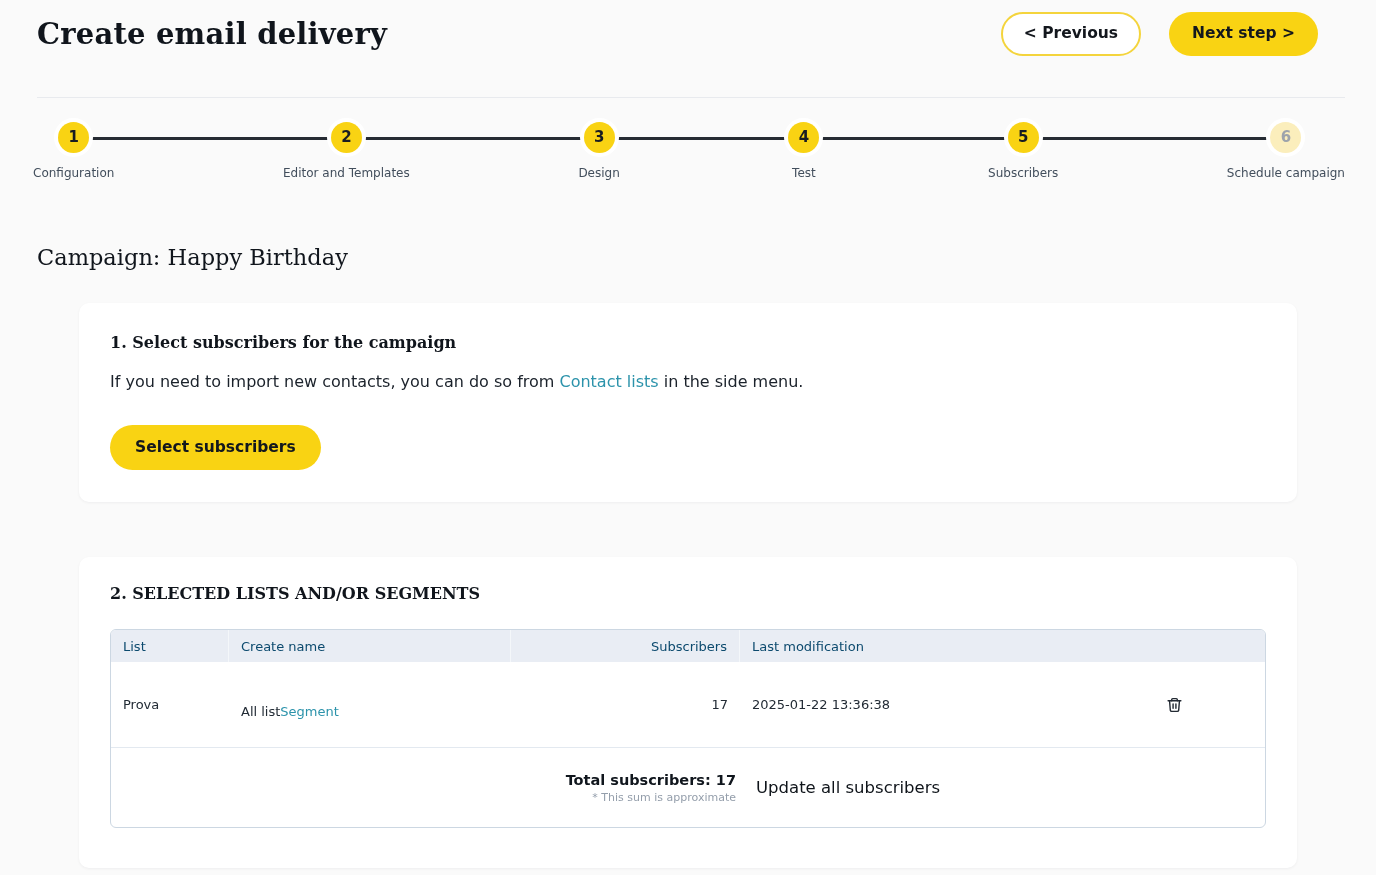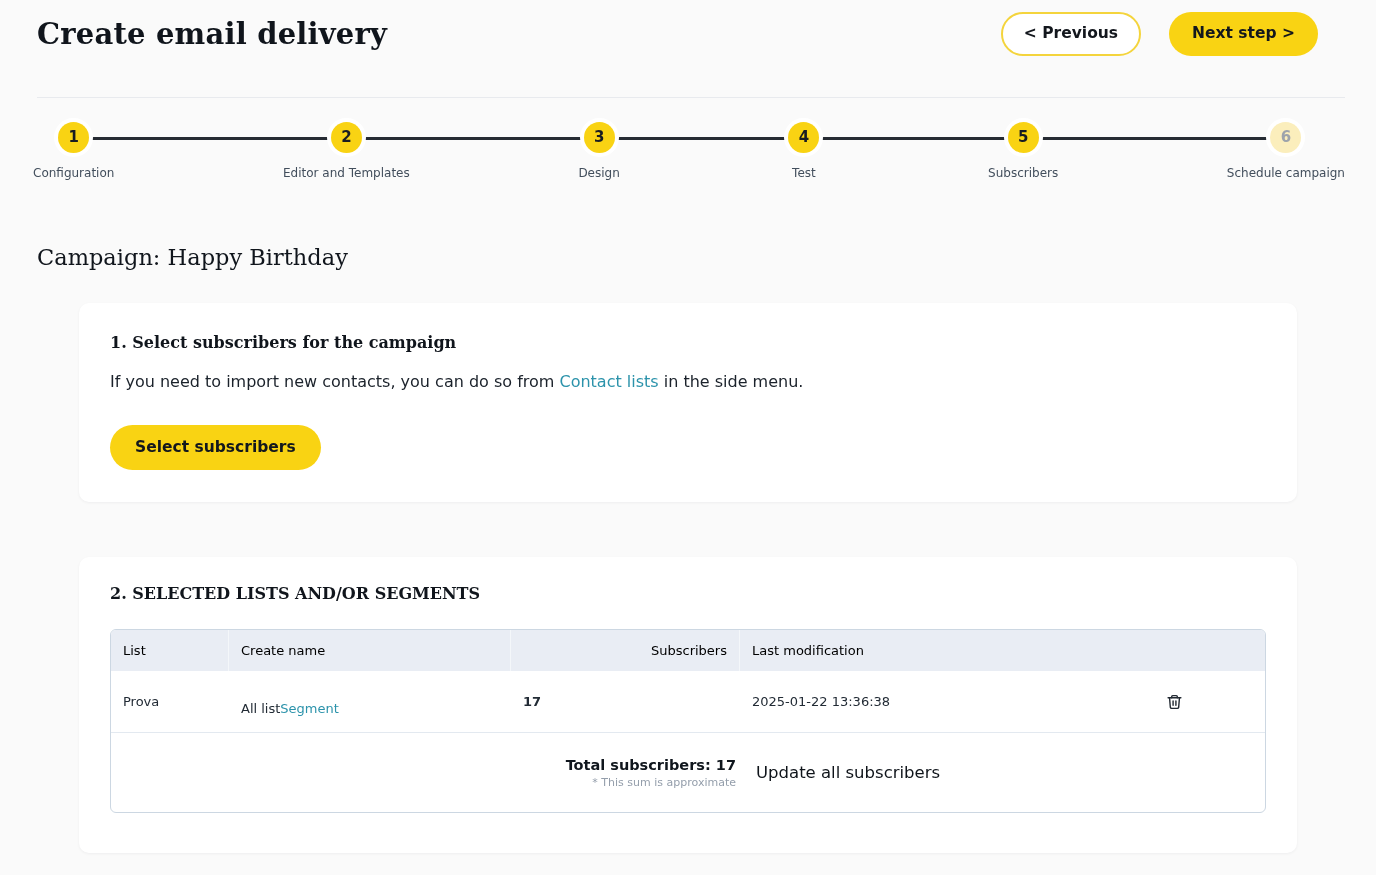--- a/index.html
+++ b/index.html
@@ -79,33 +79,33 @@
   
   .seg-table {
     margin-top: 26px; border: 1px solid #ccd7e2; border-radius: 6px;
     overflow: hidden; background: #fff;
   }
   .t-row {
     display: grid;
     grid-template-columns: 118px 282px 229px 344px 1fr;
     align-items: center;
   }
-  .t-head { background: #e9edf4; height: 41px; font-size: 13px; color: #000000; }
+  .t-head { background: #e9edf4; height: 32px; font-size: 13px; color: #0c4a6e; }
   .t-head .cell {
     display: flex; align-items: center; height: 100%;
     padding: 0 12px; border-right: 1px solid #f4f7fa;
   }
   .t-head .cell:last-child { border-right: none; }
   .cell-right { justify-content: flex-end; text-align: right; }
   .cell-center { justify-content: center; text-align: center; }
-  .t-body { height: 62px; font-size: 13px; color: #222b35; border-bottom: 1px solid #e3e9f0; }
+  .t-body { height: 86px; font-size: 13px; color: #222b35; border-bottom: 1px solid #e3e9f0; }
   .t-body .cell { padding: 0 12px; }
   .segname-cell { display: flex; align-items: center; margin-top: 14px; }
   .segment-link { color: #2c93ab; text-decoration: none; font-size: 13px; cursor: pointer; }
-  .subs-cell { text-align: left; font-weight: bold; }
+  .subs-cell { text-align: right; }
   .trash-btn {
     background: none; border: none; cursor: pointer; padding: 4px;
     display: flex; align-items: center; justify-content: center; margin: 0 auto;
   }
   .t-foot { min-height: 79px; padding: 8px 0; }
   .total-block { grid-column: 1 / span 3; text-align: right; padding-right: 4px; }
   .total-label { font-size: 14.5px; font-weight: 700; color: #10161d; }
   .approx-note { font-size: 11px; color: #949eab; margin-top: 3px; }
   .update-label {
     grid-column: 4 / span 2; padding-left: 16px;

